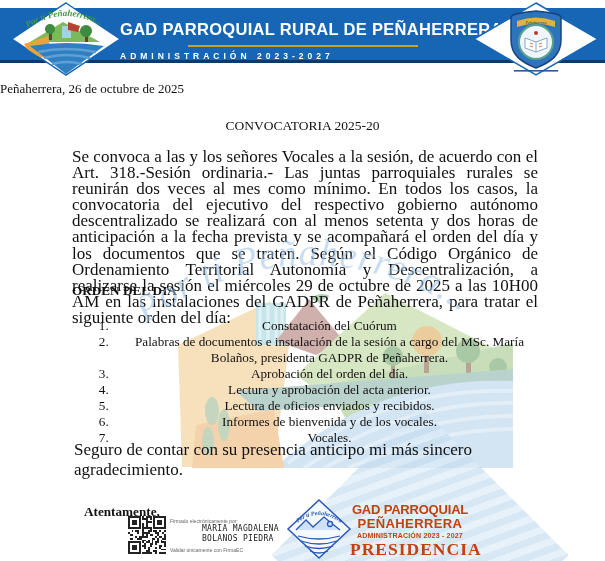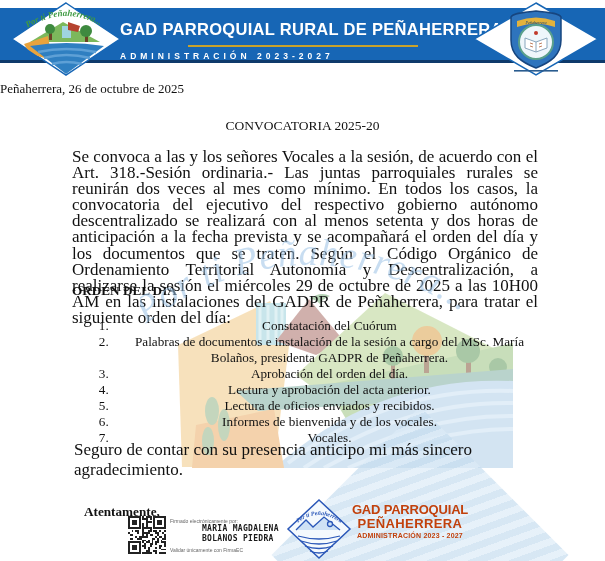--- a/index.html
+++ b/index.html
@@ -34,21 +34,21 @@
   .wm{position:absolute;pointer-events:none;}
   .wm-script{left:140px;top:222px;z-index:2;opacity:.55;}
   .wm-land{left:178px;top:283px;z-index:0;opacity:.5;}
   .wm-stripes{left:315px;top:450px;width:210px;height:210px;z-index:0;opacity:.7;
       transform:rotate(45deg);
       background:repeating-linear-gradient(115deg,#dcebf7 0 7px,#c6ddef 7px 14px);}
   
   .qr{position:absolute;left:128px;top:516px;width:38px;height:38px;}
   .sig-text{position:absolute;left:170px;top:518px;font-family:"Liberation Sans",sans-serif;}
   .sig-label{font-size:5px;color:#666;line-height:6px;}
-  .sig-name{font-family:"DejaVu Sans Mono",monospace;font-weight:bold;font-size:8px;
+  .sig-name{font-family:"DejaVu Sans Mono",monospace;font-weight:normal;font-size:8px;
             line-height:9.5px;color:#1a1a1a;letter-spacing:.3px;padding-left:32px;}
   .sig-note{font-size:5px;color:#666;line-height:6px;margin-top:4px;}
   .footer-logo-text{position:absolute;left:350px;top:503px;width:120px;text-align:center;
             color:#c2410c;font-family:"Liberation Sans",sans-serif;z-index:1;}
   .fl1{font-size:13px;font-weight:bold;line-height:14px;letter-spacing:-.2px;white-space:nowrap;}
   .fl2{font-size:13px;font-weight:bold;line-height:14px;letter-spacing:.4px;white-space:nowrap;}
   .fl3{font-size:7px;font-weight:bold;line-height:9px;letter-spacing:.2px;white-space:nowrap;}
   .fl4{font-family:"Liberation Serif",serif;font-size:17.5px;font-weight:bold;
        letter-spacing:1px;line-height:19px;white-space:nowrap;}
 </style>
@@ -179,15 +179,16 @@
       <g stroke="#2a57b8" fill="none" stroke-width="1.3">
         <path d="M10,32 L20,22 L27,29 L38,19 L54,32" fill="#cfe2f5"></path>
         <path d="M12,38 Q33,44 54,38 M15,43 Q33,49 51,43 M19,48 Q33,53 47,48 M24,53 Q33,57 42,53"></path>
         <circle cx="44" cy="26" r="2.5" fill="#cfe2f5"></circle>
       </g>
     </svg>
     <div class="footer-logo-text">
       <div class="fl1">GAD PARROQUIAL</div>
       <div class="fl2">PEÑAHERRERA</div>
       <div class="fl3">ADMINISTRACIÓN 2023 - 2027</div>
+      <div class="fl4">PRESIDENCIA</div>
     </div>
   </div>
 </div>
 
 </body></html>

